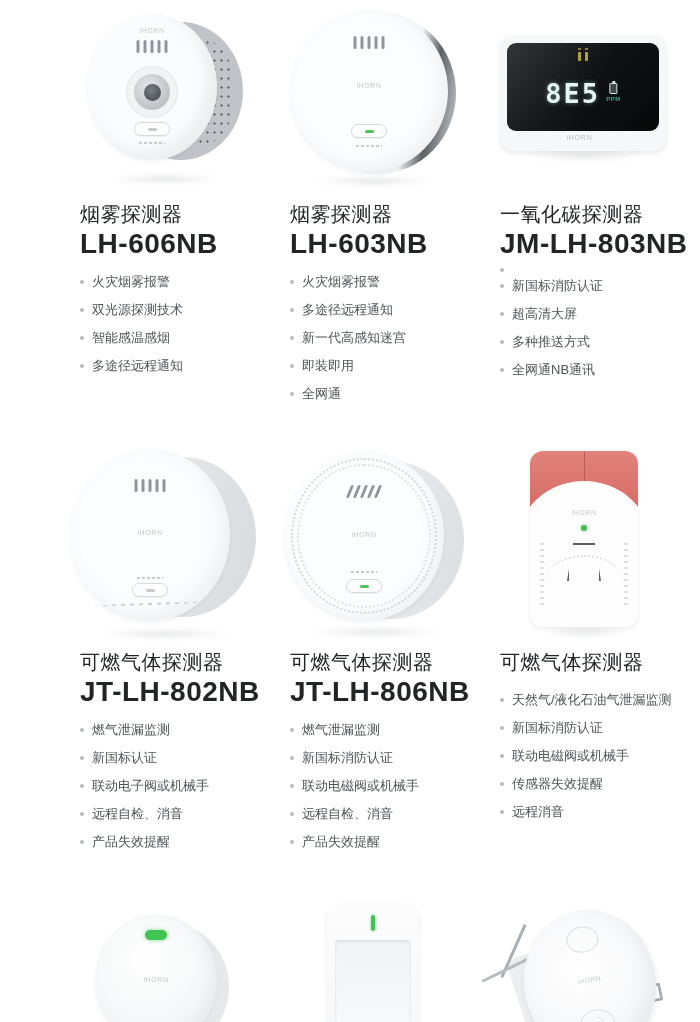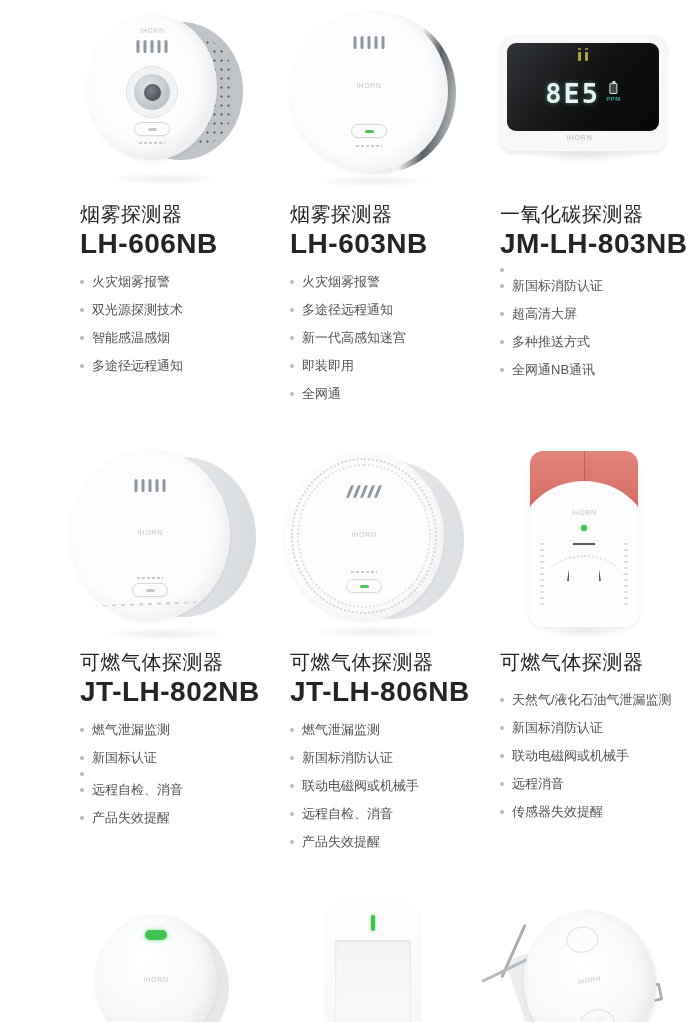--- a/index.html
+++ b/index.html
@@ -381,20 +381,21 @@
         <li>
             <span class="bdot"></span>
             <span>燃气泄漏监测</span>
           </li>
         <li>
             <span class="bdot"></span>
             <span>新国标认证</span>
           </li>
         <li>
             <span class="bdot"></span>
+            <span>联动电子阀或机械手</span>
           </li>
         <li>
             <span class="bdot"></span>
             <span>远程自检、消音</span>
           </li>
         <li>
             <span class="bdot"></span>
             <span>产品失效提醒</span>
           </li>
       </ul>
@@ -435,25 +436,25 @@
         <li>
             <span class="bdot"></span>
             <span>新国标消防认证</span>
           </li>
         <li>
             <span class="bdot"></span>
             <span>联动电磁阀或机械手</span>
           </li>
         <li>
             <span class="bdot"></span>
+            <span>传感器失效提醒</span>
+          </li>
+        <li>
+            <span class="bdot"></span>
             <span>远程消音</span>
-          </li>
-        <li>
-            <span class="bdot"></span>
-            <span>传感器失效提醒</span>
           </li>
       </ul>
     </div>
   </div>
 
   <div class="row img-row row3-img">
     <div class="img-cell">
       <div class="dev7">
 
         <div class="side"></div>

